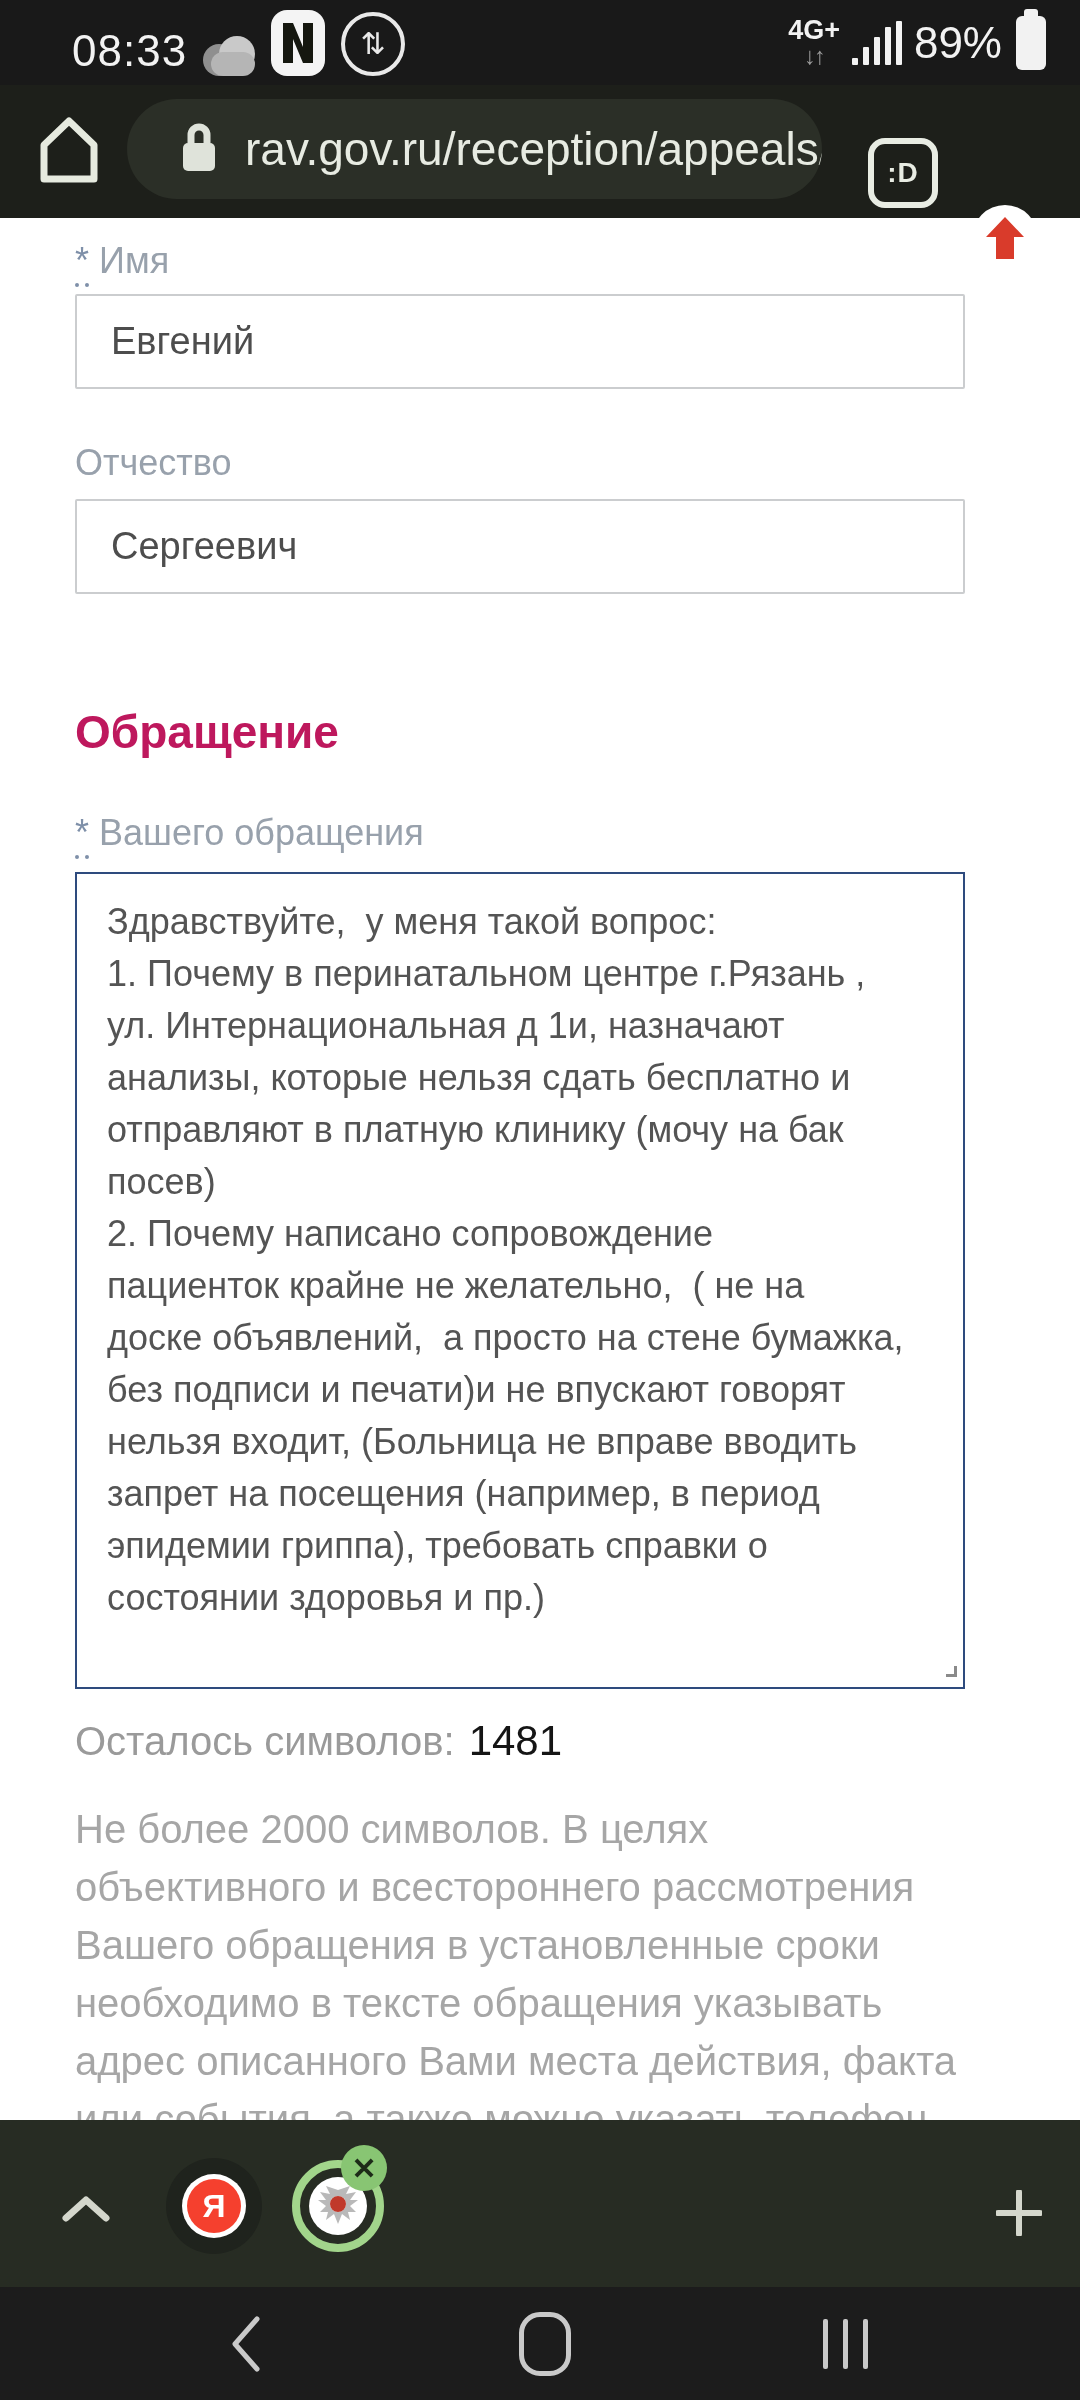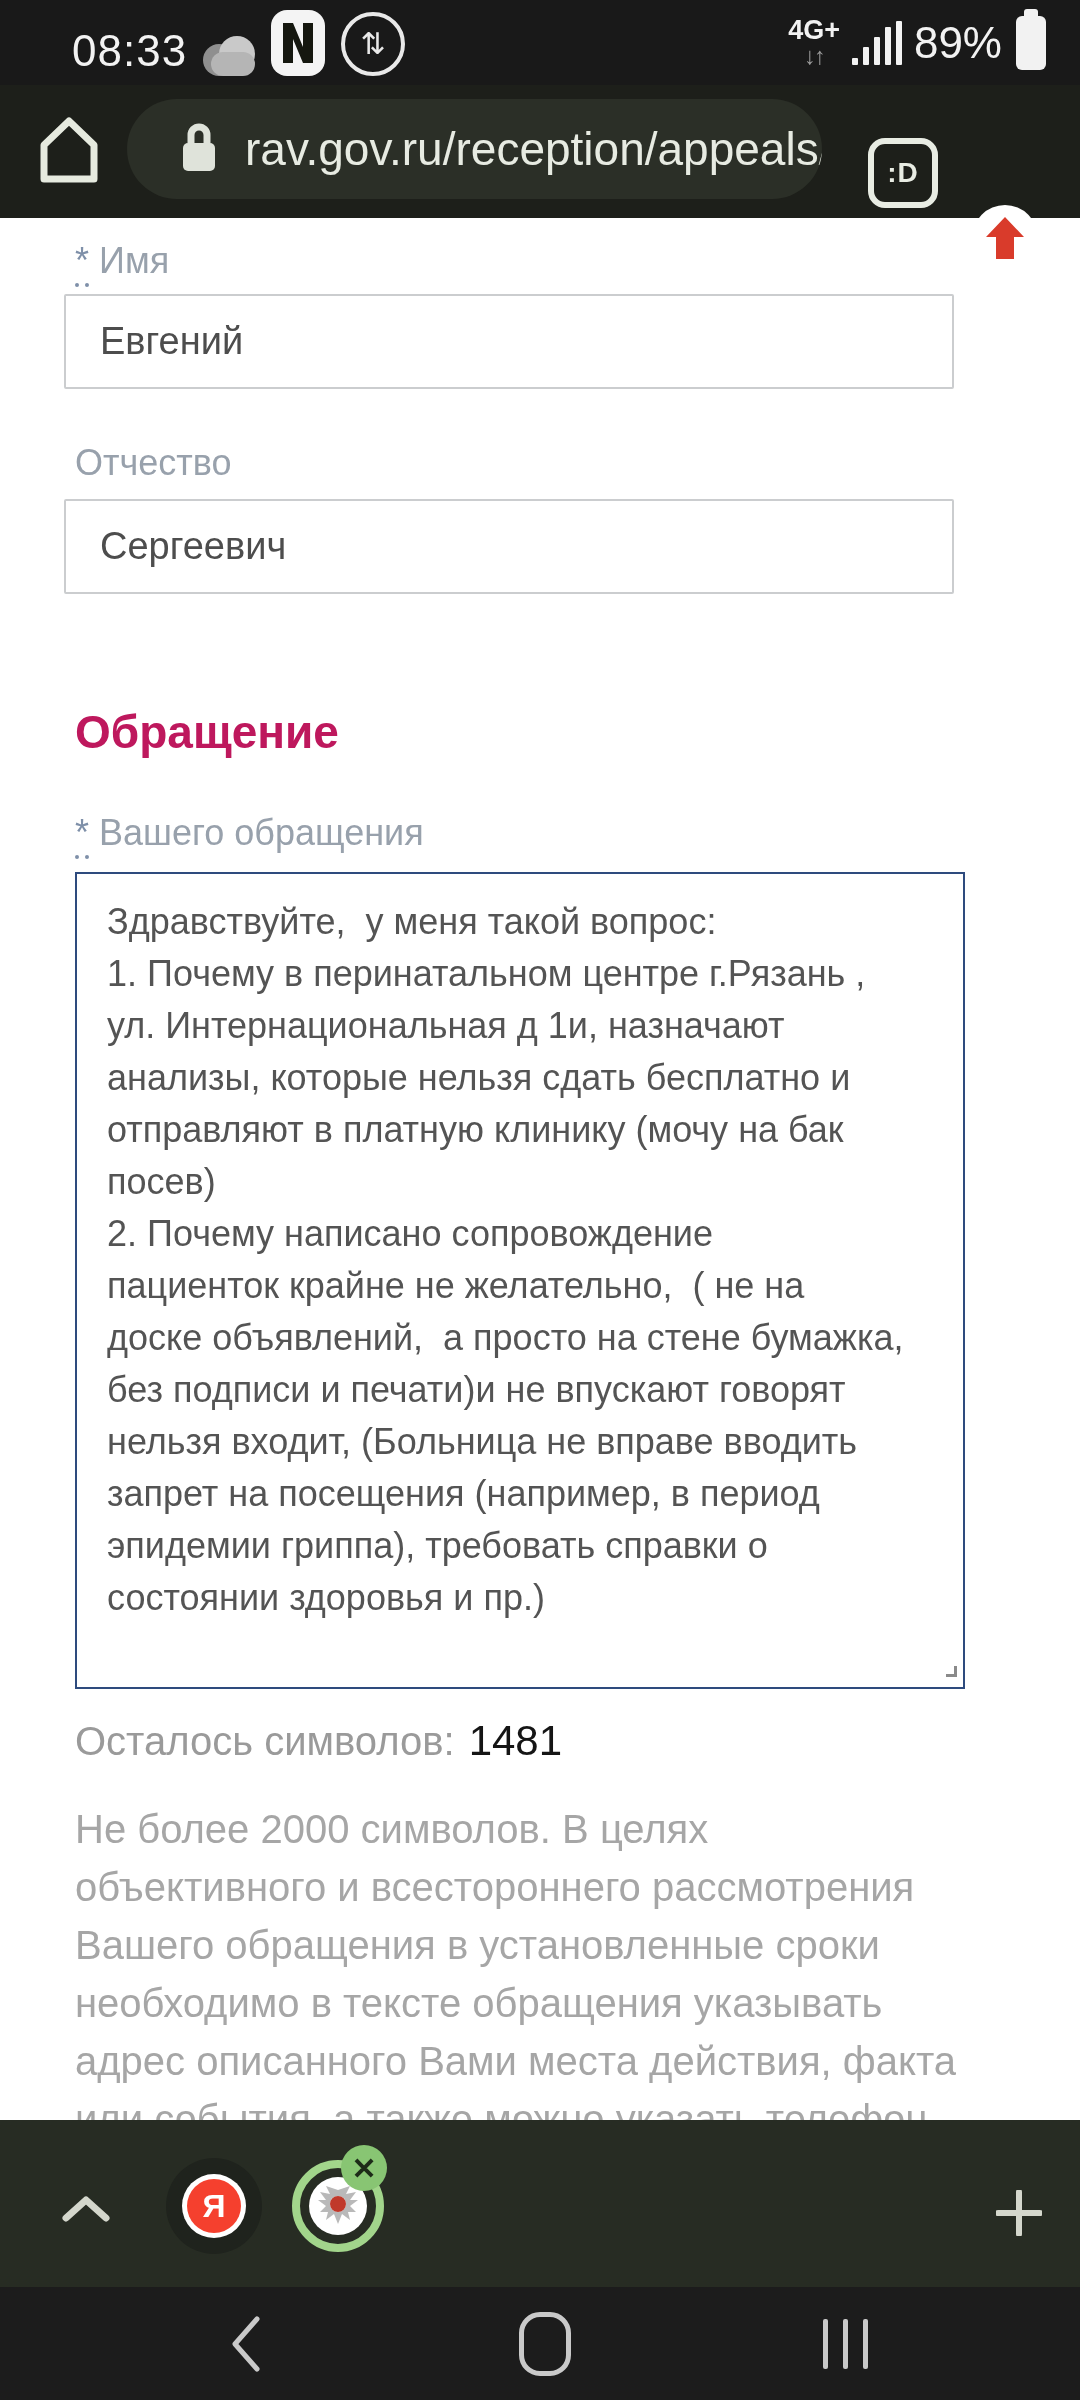--- a/index.html
+++ b/index.html
@@ -39,21 +39,21 @@
   .tab-btn{position:absolute;left:868px;top:136px;width:58px;height:58px;border:6px solid #e8ece3;border-radius:17px;
     transform:translateY(-83px);display:flex;align-items:center;justify-content:center;
     color:#e8ece3;font-size:28px;font-weight:bold;letter-spacing:1px;}
   .upd-btn{position:absolute;left:972px;top:120px;width:66px;height:66px;border-radius:50%;background:#ffffff;
     display:flex;align-items:center;justify-content:center;}
 
   
   .page{position:absolute;left:0;top:218px;width:972px;height:1902px;background:#ffffff;overflow:hidden;}
   .fld-label{position:absolute;left:75px;font-size:36px;color:#98a1ac;}
   .req{color:#7f90a9;border-bottom:4px dotted #7f90a9;padding-bottom:2px;margin-right:10px;}
-  .txt-input{position:absolute;left:64px;width:890px;height:95px;border:2px solid #cbcdcf;border-radius:2px;
+  .txt-input{position:absolute;left:75px;width:890px;height:95px;border:2px solid #cbcdcf;border-radius:2px;
     box-sizing:border-box;background:#fff;padding:0 0 0 34px;font-family:"Liberation Sans",sans-serif;
     font-size:38px;color:#4d4d4d;outline:none;}
   .sec-heading{position:absolute;left:75px;top:487px;font-size:46px;font-weight:bold;color:#be185d;}
   .appeal-area{position:absolute;left:75px;top:654px;width:890px;height:817px;border:2px solid #2e4b7e;
     box-sizing:border-box;background:#fff;padding:22px 20px 0 30px;font-family:"Liberation Sans",sans-serif;
     font-size:36px;line-height:52px;color:#545454;resize:none;outline:none;overflow:hidden;white-space:pre-wrap;}
   .resize-dot{position:absolute;left:946px;top:1448px;width:8px;height:8px;border-right:3px solid #8a8a8a;border-bottom:3px solid #8a8a8a;}
   .counter{position:absolute;left:75px;top:1499px;font-size:40px;color:#9a9a9a;display:flex;align-items:baseline;gap:14px;}
   .counter .num{color:#151515;font-size:42px;}
   .hint{position:absolute;left:75px;top:1582px;width:940px;font-size:40px;line-height:58px;color:#a6a6a6;}

